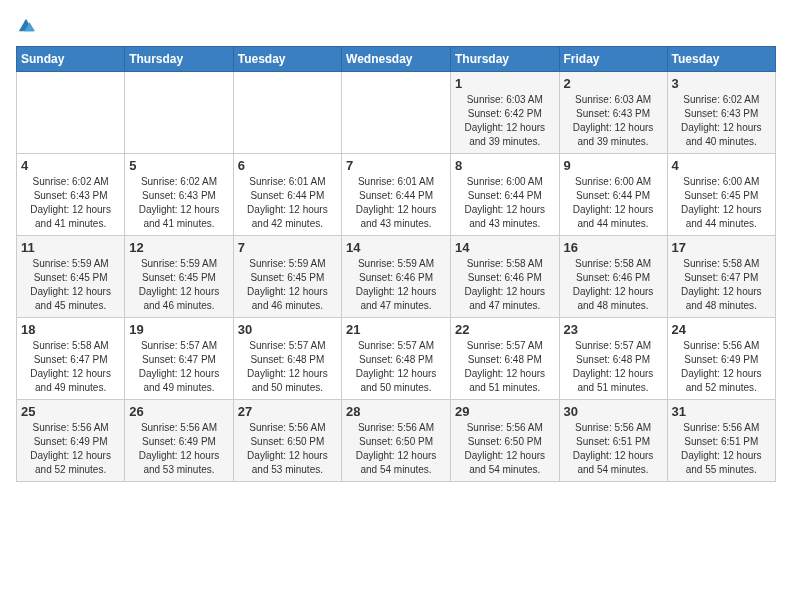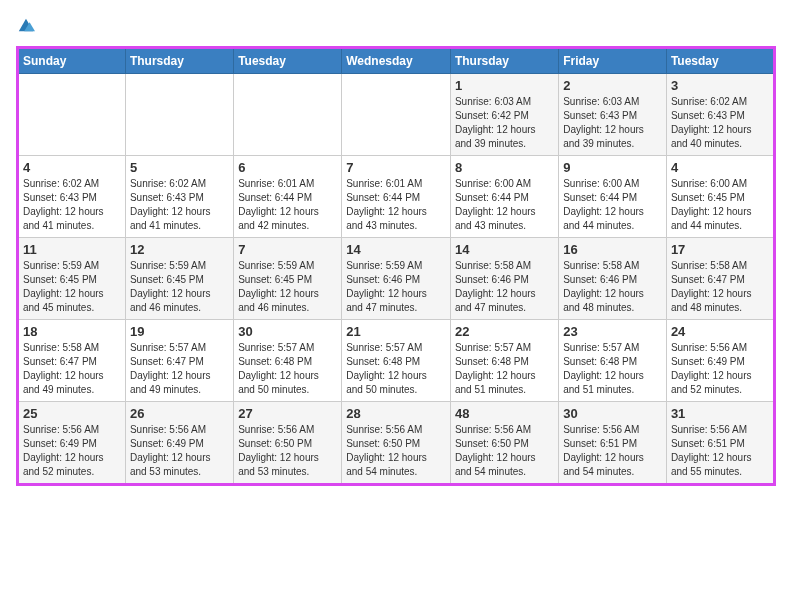--- a/index.html
+++ b/index.html
@@ -48,21 +48,21 @@
       font-weight: bold;
       color: #333;
     }
     .location {
       font-size: 14px;
       color: #555;
     }
     .calendar {
       width: 100%;
       border-collapse: collapse;
-      border: 3px solid #d946ef;
+      border: 1px solid #d946ef;
     }
     .calendar th {
       background: #3a7fc1;
       color: #fff;
       font-size: 12px;
       font-weight: bold;
       padding: 5px 4px;
       text-align: left;
       border: 1px solid #2e6aa0;
     }
@@ -86,20 +86,21 @@
       font-size: 13px;
       font-weight: bold;
       color: #333;
       display: block;
       margin-bottom: 2px;
     }
     .day-info {
       font-size: 10px;
       color: #333;
       line-height: 1.4;
+      text-align: center;
     }
     .empty-cell {
       background: #fff !important;
     }
   </style>
 </head>
 <body>
 
 <div class="header">
   <div class="logo">
@@ -334,21 +335,21 @@
 and 53 minutes.</div>
         </td>
         <td>
           <span class="day-number">28</span>
           <div class="day-info" style="white-space: pre-wrap;">Sunrise: 5:56 AM
 Sunset: 6:50 PM
 Daylight: 12 hours
 and 54 minutes.</div>
         </td>
         <td>
-          <span class="day-number">48</span>
+          <span class="day-number">29</span>
           <div class="day-info" style="white-space: pre-wrap;">Sunrise: 5:56 AM
 Sunset: 6:50 PM
 Daylight: 12 hours
 and 54 minutes.</div>
         </td>
         <td>
           <span class="day-number">30</span>
           <div class="day-info" style="white-space: pre-wrap;">Sunrise: 5:56 AM
 Sunset: 6:51 PM
 Daylight: 12 hours

